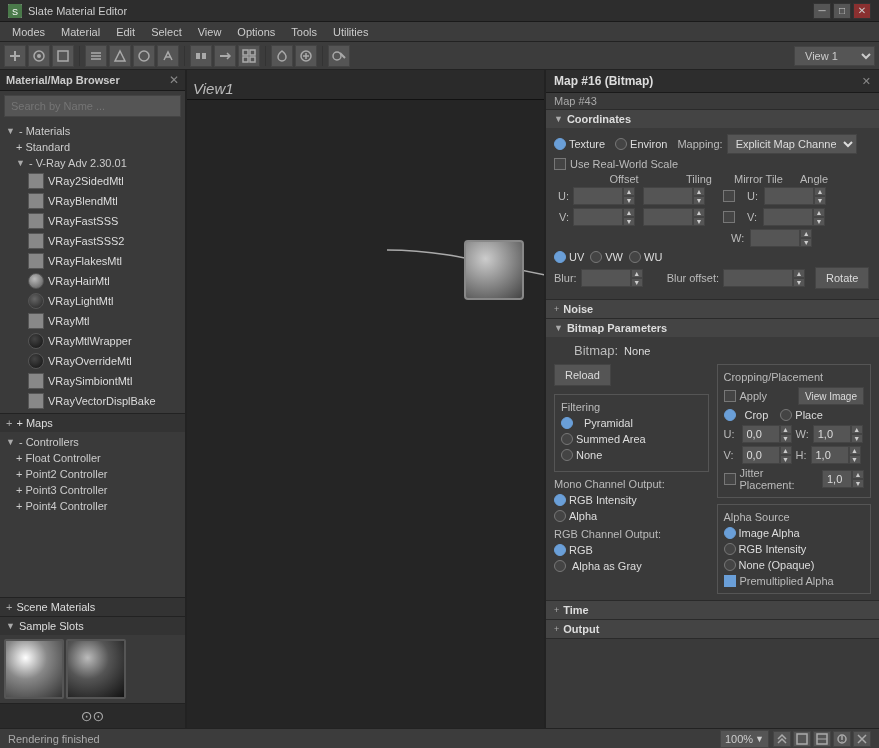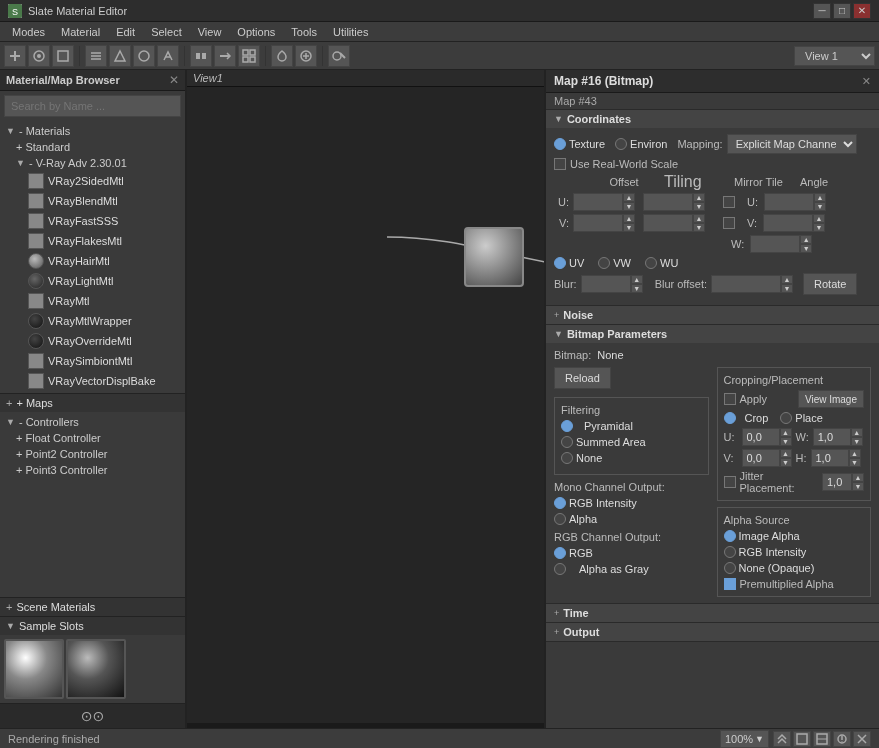--- a/index.html
+++ b/index.html
@@ -54,21 +54,21 @@
     .mat-icon-flat { background: #888; }
     
     .section-toggle { display: flex; align-items: center; gap: 4px; padding: 3px 6px; background: #333; border-top: 1px solid #222; cursor: pointer; }
     .section-plus { color: #aaa; font-size: 11px; }
     
     .panel-scroll { overflow-y: auto; flex: 1; }
     
     
     .viewport { flex: 1; background: #1a1a1a; position: relative; overflow: hidden; }
     .viewport-header { background: #2a2a2a; padding: 2px 6px; border-bottom: 1px solid #111; display: flex; align-items: center; justify-content: space-between; }
-    .viewport-title { color: #bbb; font-size: 11px; font-style: italic; }
+    .viewport-title { color: #bbb; font-size: 15px; font-style: italic; margin-top: 8px; }
     .viewport-canvas { width: 100%; height: calc(100% - 22px); background: #252525; position: relative; }
     
     
     .right-panel { width: 335px; background: #3a3a3a; border-left: 2px solid #222; display: flex; flex-direction: column; overflow-y: auto; }
     .right-panel-header { background: #2d2d2d; padding: 4px 8px; display: flex; align-items: center; justify-content: space-between; border-bottom: 1px solid #1a1a1a; }
     .right-panel-title { color: #ddd; font-size: 12px; font-weight: bold; }
     .right-panel-close { color: #888; cursor: pointer; }
     
     .map-info { padding: 2px 8px; color: #aaa; font-size: 11px; border-bottom: 1px solid #2a2a2a; }
     
@@ -92,21 +92,21 @@
     .spinner-arrow { background: #555; border: 1px solid #444; color: #ccc; font-size: 7px; width: 12px; height: 9px; display: flex; align-items: center; justify-content: center; cursor: pointer; line-height: 1; }
     .dropdown-select { background: #555; border: 1px solid #444; color: #ddd; font-size: 11px; padding: 1px 4px; height: 20px; }
     .coord-row { display: flex; align-items: center; gap: 4px; margin-bottom: 3px; }
     .coord-label { color: #bbb; font-size: 11px; min-width: 15px; text-align: right; }
     
     .checkbox-row { display: flex; align-items: center; gap: 4px; margin-bottom: 3px; }
     .checkbox-label { color: #bbb; font-size: 11px; }
     
     
     .bitmap-row { display: flex; align-items: center; gap: 6px; margin-bottom: 6px; }
-    .bitmap-label { color: #bbb; font-size: 11px; }
+    .bitmap-label { color: #bbb; font-size: 13px; margin-left: 20px; }
     .bitmap-value { color: #ddd; font-size: 11px; }
     .btn { background: #555; border: 1px solid #444; color: #ddd; font-size: 11px; padding: 3px 10px; cursor: pointer; height: 22px; display: flex; align-items: center; }
     .btn-small { background: #555; border: 1px solid #444; color: #ddd; font-size: 10px; padding: 2px 6px; cursor: pointer; height: 18px; display: flex; align-items: center; }
     
     
     .two-col { display: flex; gap: 8px; }
     .col-left { flex: 1; }
     .col-right { flex: 1; }
     
     
@@ -114,21 +114,21 @@
     .sample-ball { width: 60px; height: 60px; background: radial-gradient(circle at 35% 30%, #fff, #888 40%, #333); border: 2px solid #555; cursor: pointer; border-radius: 2px; }
     .sample-ball-dark { width: 60px; height: 60px; background: radial-gradient(circle at 35% 30%, #bbb, #555 40%, #111); border: 2px solid #555; cursor: pointer; border-radius: 2px; }
     
     
     ::-webkit-scrollbar { width: 8px; }
     ::-webkit-scrollbar-track { background: #333; }
     ::-webkit-scrollbar-thumb { background: #555; }
     
     .inline-radio { display: inline-flex; align-items: center; gap: 3px; margin-right: 6px; }
     
-    .uv-row { display: flex; align-items: center; gap: 8px; margin: 4px 0; }
+    .uv-row { display: flex; align-items: center; margin: 4px 0; }
     
     .mat-node { position: absolute; width: 60px; height: 60px; background: radial-gradient(circle at 35% 30%, #ccc, #888 50%, #444); border: 2px solid #888; border-radius: 4px; top: 140px; right: 20px; }
   </style>
 </head>
 <body>
 
 <div class="title-bar">
   <div class="title-bar-left">
     <div class="title-bar-icon">
       <svg width="14" height="14" viewBox="0 0 14 14">
@@ -275,20 +275,24 @@
             <div class="tree-item">
               <div class="mat-icon mat-icon-flat"></div>
               <span>VRayBlendMtl</span>
             </div>
             <div class="tree-item">
               <div class="mat-icon mat-icon-flat"></div>
               <span>VRayFastSSS</span>
             </div>
             <div class="tree-item">
               <div class="mat-icon mat-icon-flat"></div>
+              <span>VRayFastSSS2</span>
+            </div>
+            <div class="tree-item">
+              <div class="mat-icon mat-icon-flat"></div>
               <span>VRayFlakesMtl</span>
             </div>
             <div class="tree-item">
               <div class="mat-icon mat-icon-sphere"></div>
               <span>VRayHairMtl</span>
             </div>
             <div class="tree-item">
               <div class="mat-icon mat-icon-sphere-dark"></div>
               <span>VRayLightMtl</span>
             </div>
@@ -328,20 +332,23 @@
         </div>
         <div class="tree-children">
           <div class="tree-header">
             <span class="tree-label">+ Float Controller</span>
           </div>
           <div class="tree-header">
             <span class="tree-label">+ Point2 Controller</span>
           </div>
           <div class="tree-header">
             <span class="tree-label">+ Point3 Controller</span>
+          </div>
+          <div class="tree-header">
+            <span class="tree-label">+ Point4 Controller</span>
           </div>
         </div>
       </div>
     </div>
 
     <div class="section-toggle">
       <span class="section-plus">+</span>
       <span>Scene Materials</span>
     </div>
 
@@ -404,21 +411,21 @@
         </div>
 
 
         <div class="checkbox-row">
           <input type="checkbox" class="checkbox-btn" style="">
           <span class="checkbox-label">Use Real-World Scale</span>
         </div>
 
         <div style="display:flex; align-items:center; margin-bottom:2px; padding-left:30px;">
           <span style="color:#bbb;font-size:11px;min-width:80px;text-align:center;">Offset</span>
-          <span style="color:#bbb;font-size:16px;min-width:70px;text-align:left;">Tiling</span>
+          <span style="color:#bbb;font-size:11px;min-width:70px;text-align:center;">Tiling</span>
           <span style="color:#bbb;font-size:11px;min-width:60px;text-align:left;">Mirror Tile</span>
           <span style="color:#bbb;font-size:11px;margin-left:6px;">Angle</span>
         </div>
 
         <div class="coord-row">
           <span class="coord-label">U:</span>
           <div class="spinner-wrapper">
             <input type="text" class="spinner-input" style="">
             <div class="spinner-arrows">
               <div class="spinner-arrow">▲</div>
@@ -502,21 +509,21 @@
 
         <div class="form-row">
           <span style="color:#bbb;font-size:11px;">Blur:</span>
           <div class="spinner-wrapper">
             <input type="text" class="spinner-input" style="">
             <div class="spinner-arrows">
               <div class="spinner-arrow">▲</div>
               <div class="spinner-arrow">▼</div>
             </div>
           </div>
-          <span style="color:#bbb;font-size:11px;margin-left:8px;">Blur offset:</span>
+          <span style="color:#bbb;font-size:11px;margin-left:20px;">Blur offset:</span>
           <div class="spinner-wrapper">
             <input type="text" class="spinner-input-wide" style="">
             <div class="spinner-arrows">
               <div class="spinner-arrow">▲</div>
               <div class="spinner-arrow">▼</div>
             </div>
           </div>
           <button class="btn" style="margin-left:6px;">Rotate</button>
         </div>
       </div>
@@ -586,21 +593,21 @@
 
             <div>
               <div style="color:#bbb;font-size:11px;margin-bottom:4px;">RGB Channel Output:</div>
               <div class="form-row">
                 <label class="inline-radio" style="display:flex;align-items:center;gap:3px;">
                   <input type="radio" class="radio-btn" name="rgb" checked="" style="">
                   <span>RGB</span>
                 </label>
               </div>
               <div class="form-row">
-                <label class="inline-radio" style="display:flex;align-items:center;gap:13px;">
+                <label class="inline-radio" style="display:flex;align-items:center;gap:6px;">
                   <input type="radio" class="radio-btn" name="rgb" style="">
                   <span>Alpha as Gray</span>
                 </label>
               </div>
             </div>
           </div>
 
           <div class="col-right">
 
             <div style="border:1px solid #555; padding:6px; margin-bottom:6px;">

